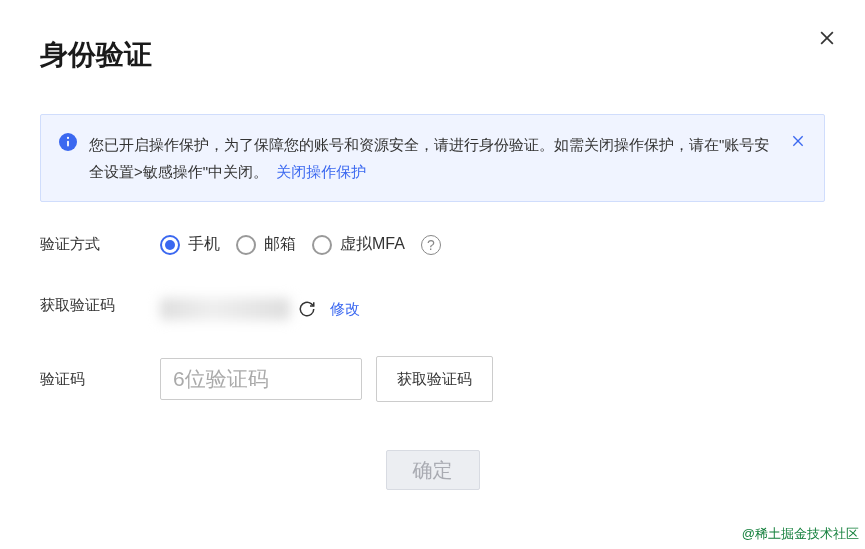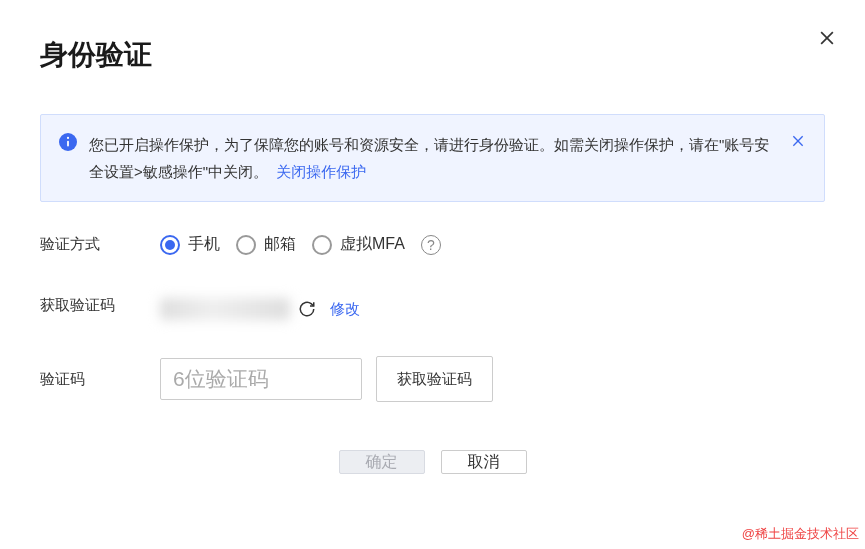--- a/index.html
+++ b/index.html
@@ -190,42 +190,42 @@
       color: #333;
       cursor: pointer;
     }
     .footer {
       display: flex;
       justify-content: center;
       gap: 16px;
       margin-top: 48px;
     }
     .btn {
-      height: 24px;
+      height: 40px;
       padding: 0 26px;
       border-radius: 2px;
-      font-size: 16px;
+      font-size: 20px;
       cursor: pointer;
     }
     .btn-primary {
       background: #eceef2;
       border: 1px solid #d8dbe2;
       color: #a9abb2;
     }
     .btn-secondary {
       background: #fff;
       border: 1px solid #ccc;
       color: #333;
     }
     .watermark {
       position: absolute;
       right: 6px;
       bottom: 6px;
       font-size: 13px;
-      color: #ef4444;
+      color: #15803d;
       margin-top: 12px;
     }
   </style>
 </head>
 <body>
 
 <div class="modal">
   <div class="modal-header">
     <h2 class="modal-title">身份验证</h2>
     <svg class="close-btn" viewBox="0 0 24 24" fill="none" stroke="currentColor">
@@ -286,17 +286,16 @@
   <div class="form-row">
     <div class="form-label">验证码</div>
     <div class="code-row">
       <input type="text" class="code-input" placeholder="6位验证码" style="">
       <button class="get-code-btn">获取验证码</button>
     </div>
   </div>
 
   <div class="footer">
     <button class="btn btn-primary">确定</button>
-    <button class="btn btn-secondary">取消</button>
   </div>
 </div>
 
 <div class="watermark">@稀土掘金技术社区</div>
 
 </body></html>

